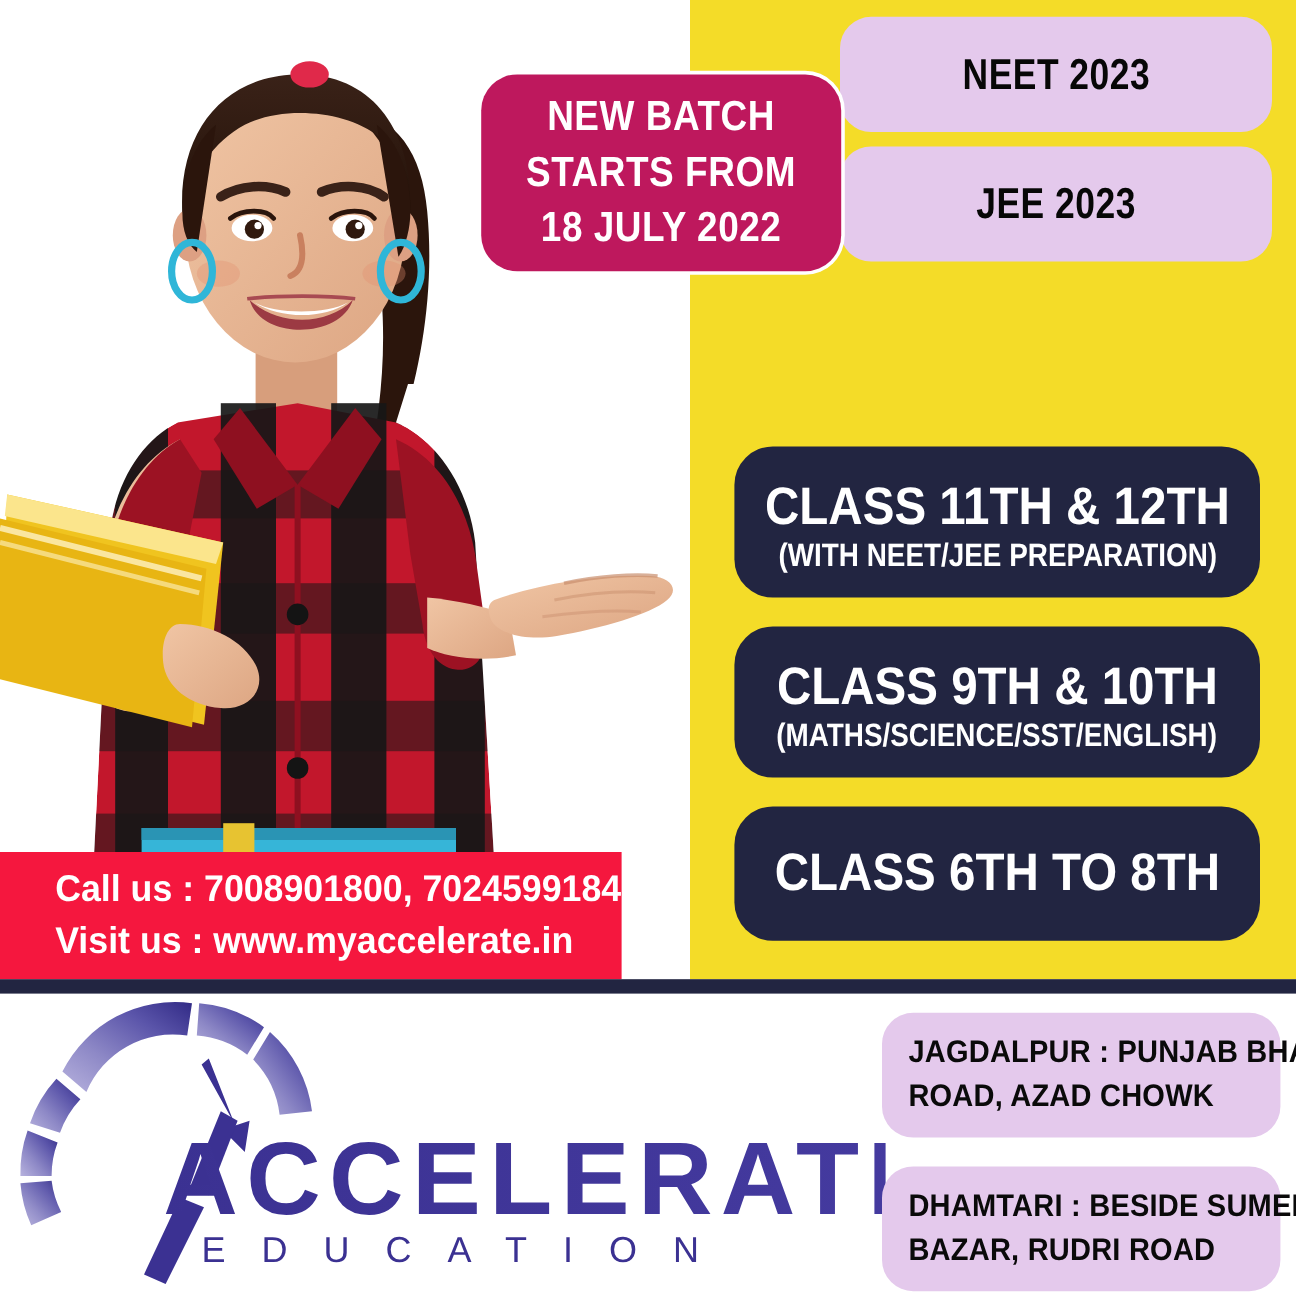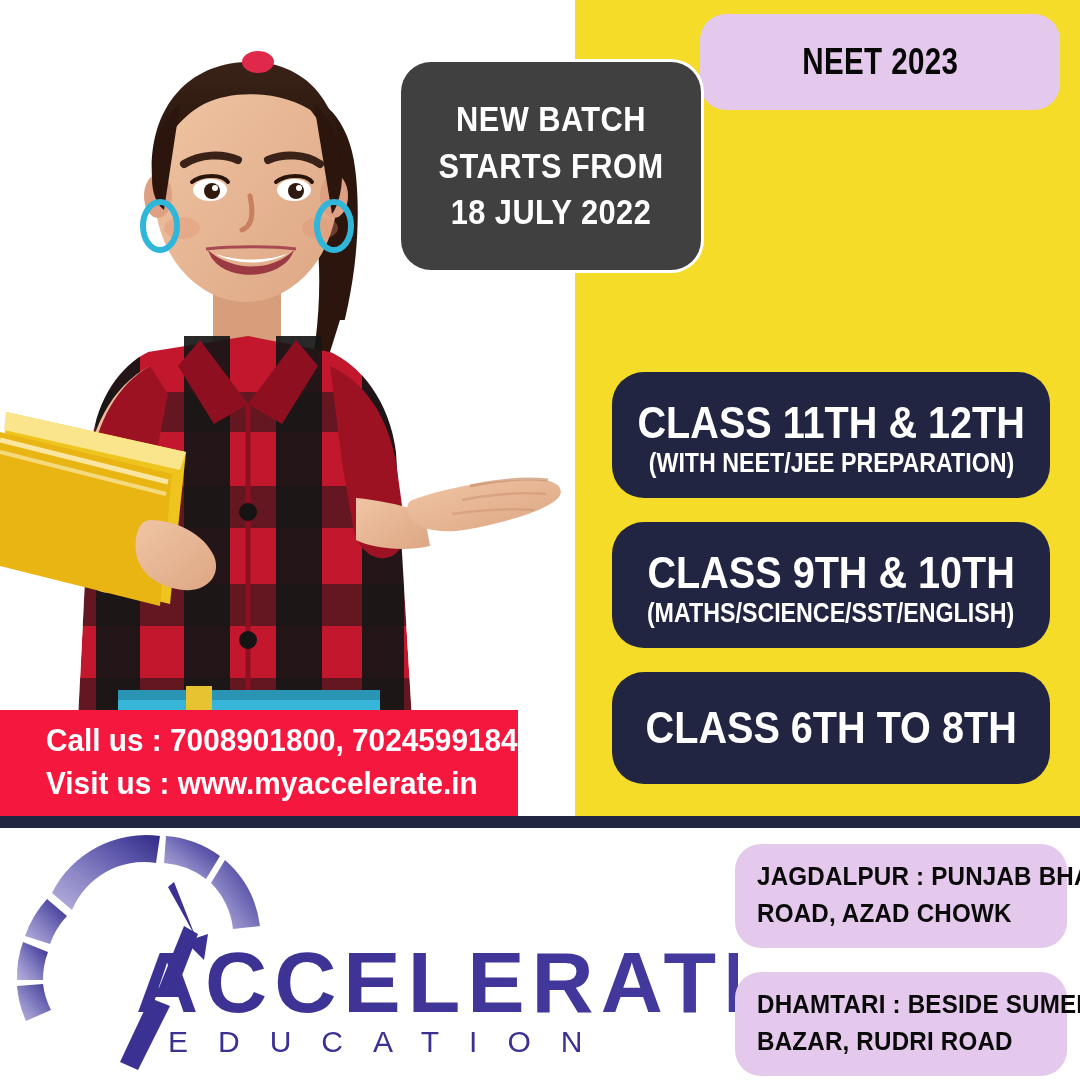--- a/index.html
+++ b/index.html
@@ -35,25 +35,25 @@
     width:575px; height:720px;
     overflow:hidden;
   }
   .photo-bg { position:absolute; inset:0; background:#ffffff; }
 
   .girl { position:absolute; left:0; top:0; width:575px; height:720px; }
 
   
   .new-batch {
     position:absolute; left:401px; top:62px;
-    width:300px; height:208px;
-    background:#404040;
+    width:300px; height:164px;
+    background:#be185d;
     border-radius:30px;
     display:flex; flex-direction:column;
-    justify-content:center;
+    align-items:center; justify-content:center;
     gap:4px;
     z-index:7;
     box-shadow:0 0 0 3px #ffffff;
   }
   .new-batch .nb-line {
     color:#ffffff;
     font-size:35px;
     font-weight:bold;
     letter-spacing:0.5px;
     line-height:1.22;
@@ -319,20 +319,23 @@
     <div class="new-batch">
       <div class="nb-line">NEW BATCH</div>
       <div class="nb-line">STARTS FROM</div>
       <div class="nb-line">18 JULY 2022</div>
     </div>
 
     <div class="exam-list">
       <div class="exam-pill">
         <span>NEET 2023</span>
       </div>
+      <div class="exam-pill">
+        <span>JEE 2023</span>
+      </div>
     </div>
 
     <div class="class-list">
       <div class="class-card tall">
         <div class="class-title">CLASS 11TH &amp; 12TH</div>
         <div class="class-sub">(WITH NEET/JEE PREPARATION)</div>
       </div>
       <div class="class-card tall">
         <div class="class-title">CLASS 9TH &amp; 10TH</div>
         <div class="class-sub">(MATHS/SCIENCE/SST/ENGLISH)</div>

